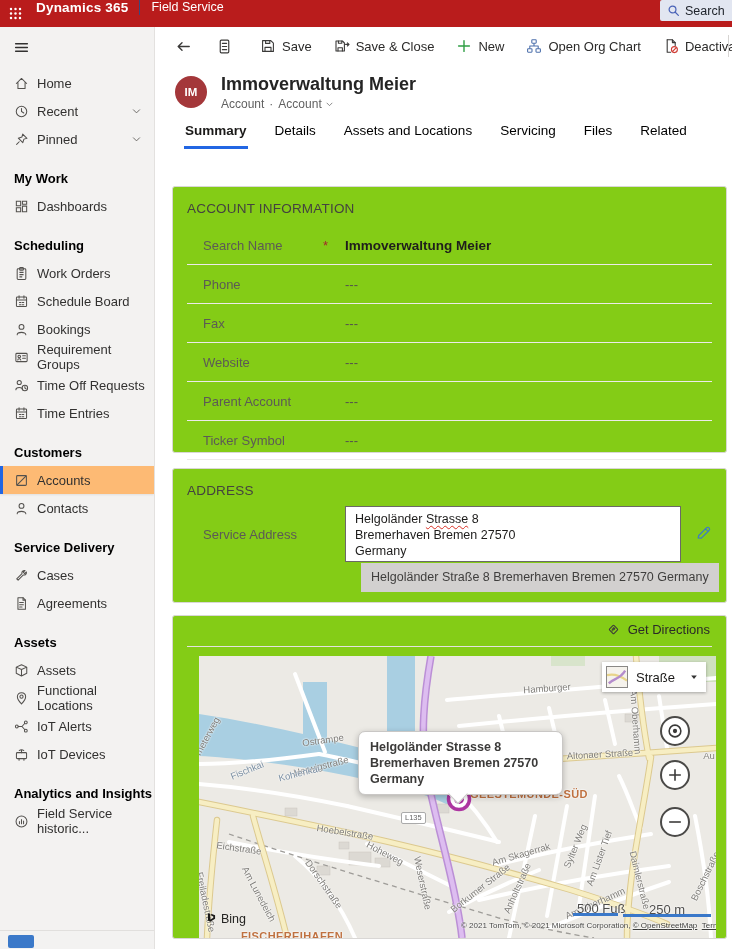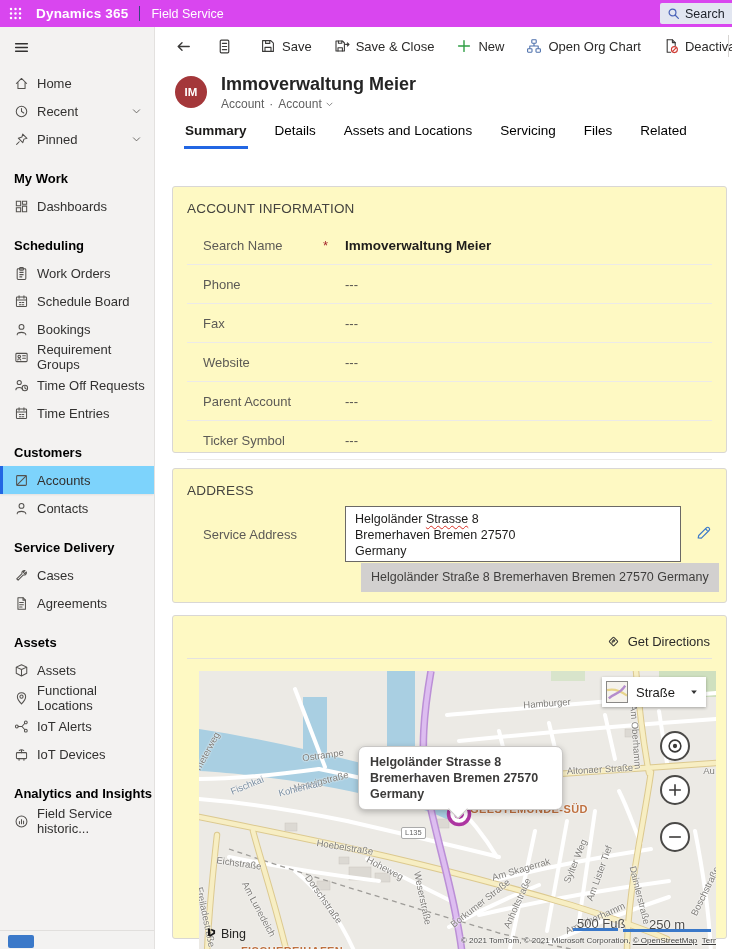--- a/index.html
+++ b/index.html
@@ -1,37 +1,37 @@
 <!DOCTYPE html>
 <html><head>
 <meta charset="utf-8">
 <style>
   *{box-sizing:border-box;margin:0;padding:0}
   html,body{margin:0}
   body{font-family:"Liberation Sans",sans-serif;-webkit-font-smoothing:antialiased}
   .page{width:732px;height:949px;position:relative;overflow:hidden;background:#fff}
 
   
-  .topbar{height:27px;background:#d946ef;display:flex;align-items:center;color:#fff}
+  .topbar{height:27px;background:#b91c1c;display:flex;align-items:flex-start;color:#fff}
   .waffle-btn{width:30px;height:27px;display:flex;align-items:center;justify-content:center;background:none;border:none;color:#fff;cursor:pointer}
   .app-name{font-size:13.5px;font-weight:bold;margin-left:6px;letter-spacing:.2px}
   .tb-divider{width:1px;height:15px;background:#39497e;margin:0 11px}
   .module-name{font-size:12.5px}
   .searchbox{margin-left:auto;margin-right:-14px;width:86px;height:21px;background:#e2e6f1;border-radius:2px;display:flex;align-items:center;padding-left:7px;color:#20242c;font-size:12.5px;gap:5px;cursor:text}
   .searchbox .ic{width:13px;height:13px;color:#4a63b8;flex:none}
 
   
   .shell{display:flex;height:922px}
   .sidebar{width:155px;background:#f3f2f1;border-right:1px solid #e3e1df;position:relative;flex:none;overflow:hidden}
   .burger-btn{background:none;border:none;margin:12px 0 10px 13px;cursor:pointer;color:#323130}
   .burger-btn .ic{width:17px;height:17px}
   .nav-header{font-size:13px;font-weight:bold;color:#000000;padding:18px 0 6px 14px}
   .nav-item{display:flex;align-items:center;height:28px;padding-left:14px;font-size:13px;color:#323130;cursor:pointer;position:relative;gap:8px}
   .nav-item .ic{width:15px;height:15px;color:#53514e;flex:none}
-  .nav-item.active{background:#7dd3fc;border-left:3px solid #2266e3;padding-left:11px;box-shadow:0 1px 2px rgba(0,0,0,.08)}
+  .nav-item.active{background:#fdba74;border-left:3px solid #2266e3;padding-left:11px;box-shadow:0 1px 2px rgba(0,0,0,.08)}
   .nav-item .chev{margin-left:auto;margin-right:12px;width:11px;height:11px;color:#5f5d5a}
   .sidebar-bottom{position:absolute;left:0;right:0;bottom:0;height:19px;background:#f3f2f1;border-top:1px solid #e1dfdd}
   .area-chip{position:absolute;left:8px;top:4px;width:26px;height:13px;border-radius:2px;background:#3b79c9}
 
   
   .main{flex:1;background:#fff;position:relative;overflow:hidden}
   .cmdbar{height:38px;display:flex;align-items:center;padding-left:12px;position:relative}
   .cmd-icon-btn{background:none;border:none;color:#3b3a39;cursor:pointer;padding:4px 8px;display:flex;align-items:center}
   .cmd-icon-btn .ic{width:17px;height:17px}
   .cmd-item{background:none;border:none;display:flex;align-items:center;gap:6px;font-size:13px;color:#2b2a29;padding:5px 11px;cursor:pointer;font-family:inherit;white-space:nowrap}
@@ -47,41 +47,41 @@
   .rec-sub{font-size:12px;color:#616161;margin-top:2px;display:flex;align-items:center;gap:5px}
   .rec-sub .form-sel{cursor:pointer;display:flex;align-items:center;gap:3px}
   .rec-sub .ic{width:9px;height:9px;color:#616161}
 
   
   .tabs{display:flex;gap:26px;margin:2px 0 0 29px;height:30px}
   .tab{font-size:13.5px;color:#000000;padding:4px 1px;cursor:pointer;border-bottom:3px solid transparent}
   .tab.active{color:#1b1a19;font-weight:600;border-bottom-color:#2266e3}
 
   
-  .card{width:555px;margin-left:17px;background:#fef9c3;border:1px solid #d9d7d5;border-radius:3px;position:relative}
+  .card{width:555px;margin-left:17px;background:#84cc16;border:1px solid #d9d7d5;border-radius:3px;position:relative}
   .card-title{font-size:13.5px;color:#44433f;letter-spacing:.2px;padding:14px 0 4px 14px}
   #card-info{margin-top:37px;height:267px}
   .frows{margin-top:6px}
   .frow{height:39px;display:flex;align-items:center;margin:0 14px;border-bottom:1px solid #eceae8;padding-left:16px}
   .flabel{width:120px;font-size:13px;color:#5c5a56;flex:none}
   .freq{width:14px;color:#a4262c;font-size:13px;flex:none}
   .fval{font-size:13px;color:#54524e;margin-left:8px}
   .fval.filled{font-weight:600;color:#1f1e1c;font-size:13.5px}
 
   #card-address{margin-top:15px;height:135px}
   .addr-row{display:flex;align-items:center;margin:4px 14px 0;padding-left:16px}
   .addr-box{margin-left:8px;width:358px;height:56px;border:1px solid #6b6966;padding:4px 9px;font-size:12.5px;color:#1d1c1b;line-height:16px;background:#fff;cursor:text}
   .squiggle{text-decoration:underline;text-decoration-style:wavy;text-decoration-color:#d93025;text-decoration-thickness:1px;text-underline-offset:2px}
   .pencil-btn{background:none;border:none;margin-left:14px;cursor:pointer;color:#3b79c9}
   .pencil-btn .ic{width:17px;height:17px}
   .addr-sugg{margin:1px 0 0 188px;width:358px;height:29px;line-height:29px;background:#d2d0cf;color:#3f3e3d;font-size:12.5px;padding-left:10px;white-space:nowrap;overflow:hidden;cursor:pointer}
 
   
   #card-map{margin-top:12px;height:324px}
-  .gd-row{height:31px;position:relative;border-bottom:1px solid #e4e2e0;margin:12px 14px}
+  .gd-row{height:31px;position:relative;border-bottom:1px solid #e4e2e0;margin:0 14px}
   .gd-btn{position:absolute;right:2px;top:6px;background:none;border:none;display:flex;align-items:center;gap:7px;font-size:13px;color:#2b2a29;cursor:pointer;font-family:inherit}
   .gd-btn .ic{width:15px;height:15px;color:#3b3a39}
   .map{position:relative;margin:9px 0 0 26px;width:517px;height:282px;overflow:hidden;background:#eceae5;cursor:grab}
   .map-base{position:absolute;left:0;top:0}
   .ml{position:absolute;font-size:9.5px;color:#7f7d79;white-space:nowrap;text-shadow:0 0 2px #fff,0 0 2px #fff;pointer-events:none}
   .ml.wl{color:#7b8fa3}
   .district{position:absolute;font-size:11px;font-weight:bold;color:#bf7140;letter-spacing:.4px;white-space:nowrap;text-shadow:0 0 2px #fff,0 0 2px #fff}
   .badge-l135{position:absolute;left:202px;top:156px;background:#fff;border:1px solid #aaa;border-radius:2px;font-size:7.5px;color:#666;padding:0 3px;line-height:10px}
   .tooltip{position:absolute;left:159px;top:75px;width:205px;background:#fff;border:1px solid #c9c7c5;border-radius:7px;box-shadow:0 2px 6px rgba(0,0,0,.25);padding:7px 11px;font-size:12.5px;font-weight:bold;color:#3c3b3a;line-height:16px;z-index:4}
   .tooltip:after{content:"";position:absolute;left:92px;bottom:-7px;width:13px;height:13px;background:#fff;border-right:1px solid #c9c7c5;border-bottom:1px solid #c9c7c5;transform:rotate(45deg)}

